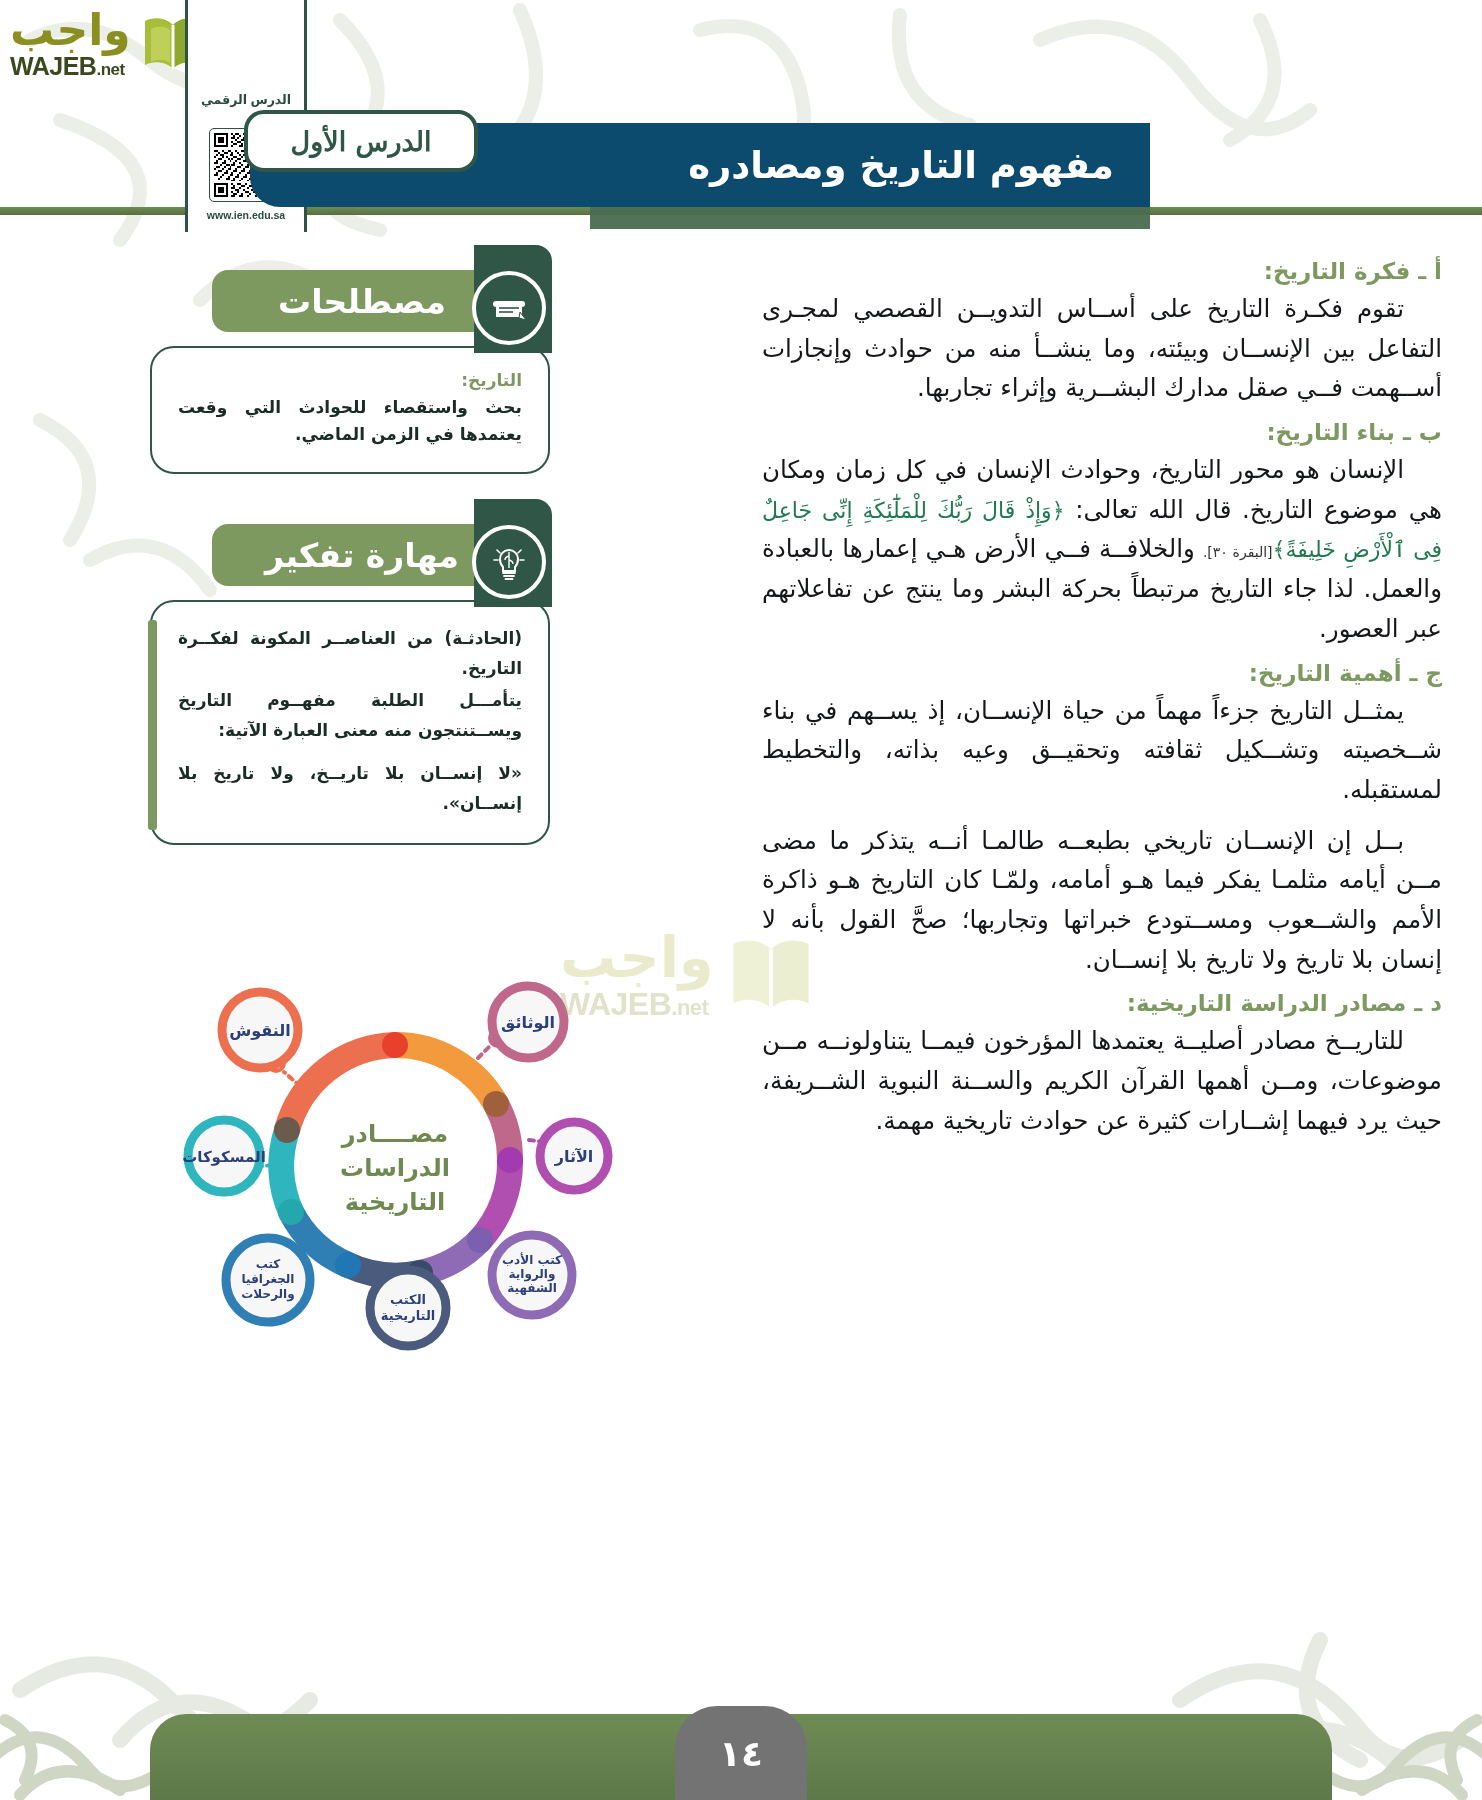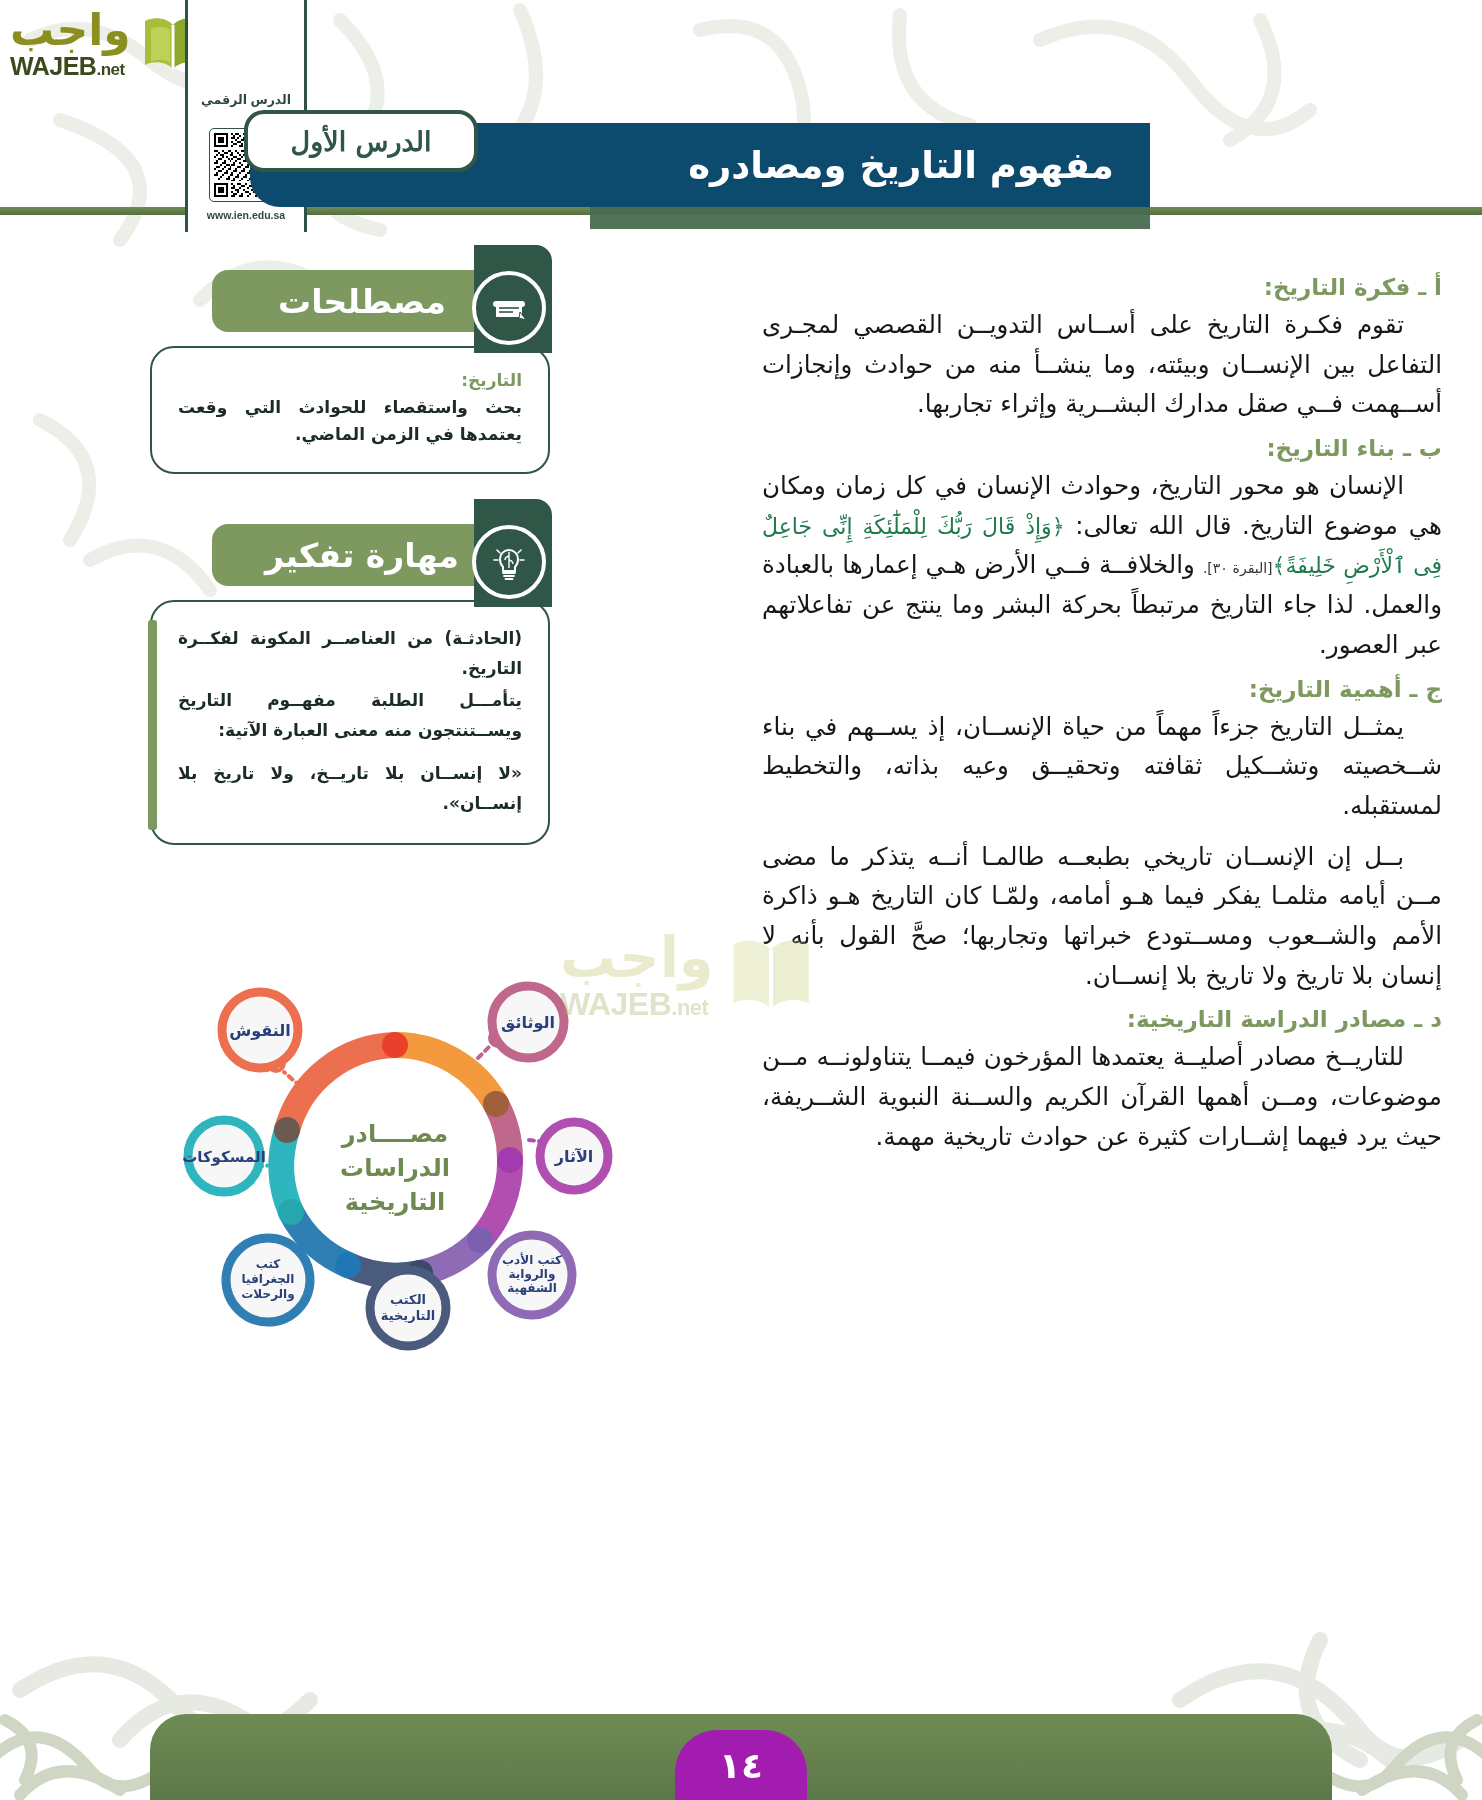--- a/index.html
+++ b/index.html
@@ -97,21 +97,21 @@
     background:#4a6b50;opacity:.95;
   }
 
   
   .content{
     position:absolute;left:0;right:0;top:230px;bottom:130px;
   }
 
   
   .main-col{
-    position:absolute;right:40px;top:44px;width:680px;
+    position:absolute;right:40px;top:28px;width:680px;
   }
   .sec-head{
     color:#7d9960;font-size:23px;font-weight:bold;
     margin:0 0 5px 0;
     font-family:"DejaVu Sans",sans-serif;
   }
   .para{
     color:#15171a;font-size:24.5px;line-height:1.62;
     margin:0 0 11px 0;
     text-align:justify;
@@ -226,22 +226,22 @@
     border-radius:36px 36px 0 0;
   }
   .footer-corner-l,.footer-corner-r{
     position:absolute;bottom:0;width:165px;height:110px;
     overflow:hidden;
   }
   .footer-corner-l{left:0;}
   .footer-corner-r{right:0;}
   .page-num{
     position:absolute;left:50%;transform:translateX(-50%);
-    bottom:0;width:132px;height:70px;
-    background:#a21caf;border-radius:42px 42px 0 0;
+    bottom:0;width:132px;height:94px;
+    background:#737373;border-radius:42px 42px 0 0;
     display:flex;align-items:center;justify-content:center;
   }
   .page-num span{
     color:#ffffff;font-size:36px;font-weight:bold;
     font-family:"DejaVu Sans",sans-serif;
   }
 </style>
 </head>
 <body>
 

